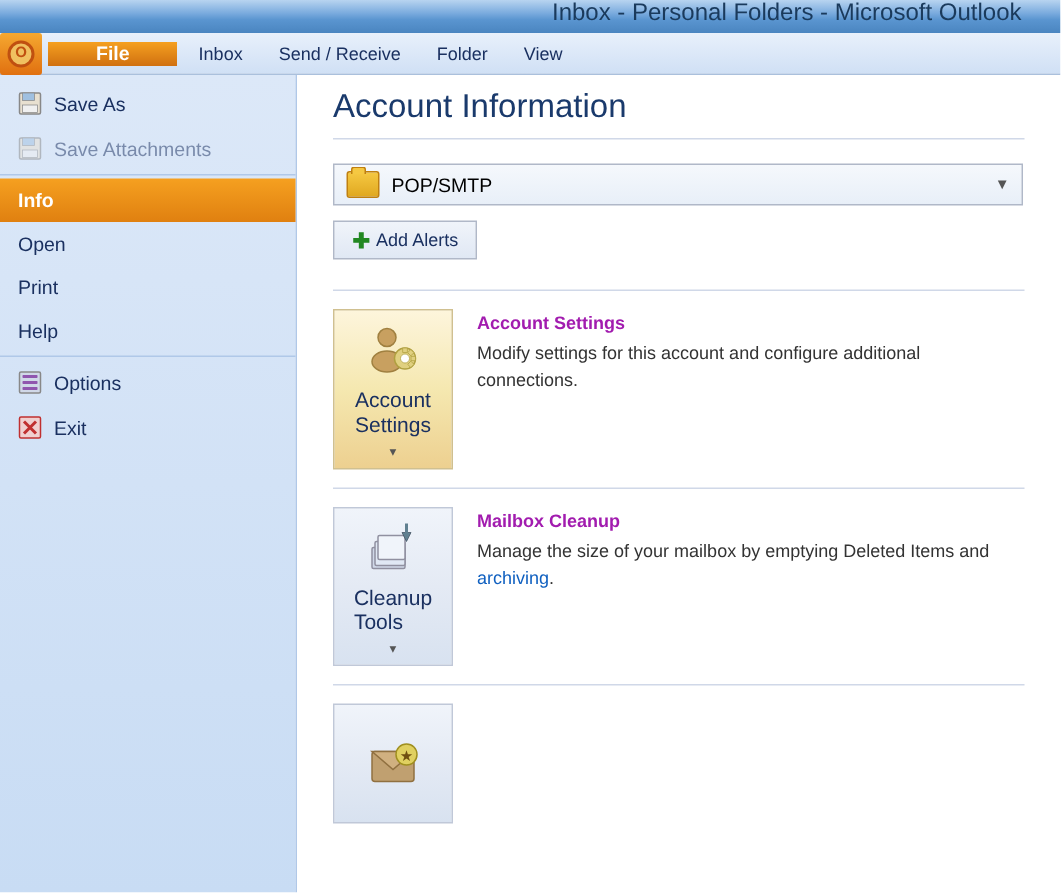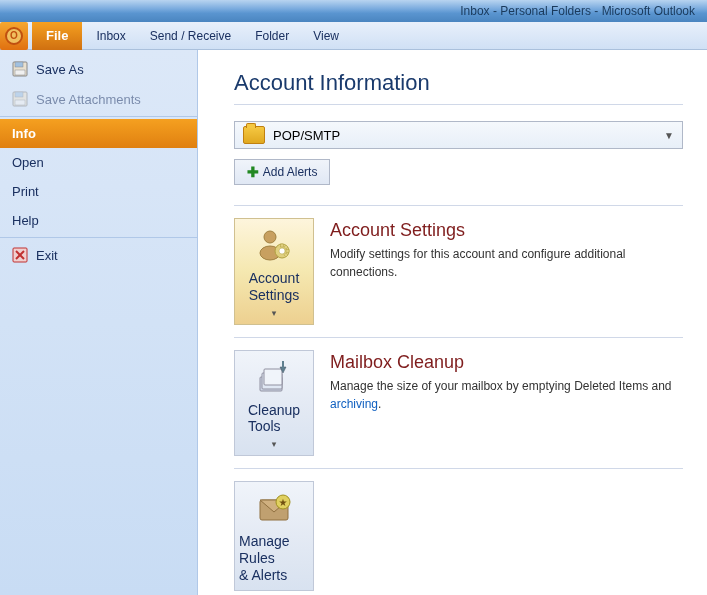--- a/index.html
+++ b/index.html
@@ -3,25 +3,25 @@
   <meta charset="utf-8">
   <style>
     * { margin: 0; padding: 0; box-sizing: border-box; }
     body { width: 707px; height: 595px; font-family: 'Segoe UI', Arial, sans-serif; font-size: 13px; background: #fff; overflow: hidden; }
 
     
     .title-bar {
       background: linear-gradient(to bottom, #b8d4f0 0%, #7aabde 40%, #5a95d0 60%, #4a85c0 100%);
       height: 22px;
       display: flex;
-      align-items: center;
+      align-items: flex-start;
       justify-content: flex-end;
-      padding-right: 12px;
+      padding-right: 26px;
       color: #1a3a5c;
-      font-size: 12px;
+      font-size: 16px;
       font-weight: normal;
     }
 
     
     .menu-bar {
       background: linear-gradient(to bottom, #e8f0fb 0%, #d0e0f5 100%);
       height: 28px;
       display: flex;
       align-items: center;
       border-bottom: 1px solid #aac0dc;
@@ -46,22 +46,22 @@
       display: flex;
       align-items: center;
       justify-content: center;
       color: #c05010;
       font-size: 10px;
       font-weight: bold;
     }
     .file-tab {
       background: linear-gradient(to bottom, #f5a020 0%, #d07010 100%);
       color: white;
-      padding: 4px 14px;
-      height: 28px;
+      padding: 4px 32px;
+      height: 16px;
       display: flex;
       align-items: center;
       font-size: 13px;
       font-weight: 600;
       cursor: pointer;
       margin-right: 2px;
     }
     .menu-item {
       padding: 4px 12px;
       height: 28px;
@@ -108,24 +108,23 @@
     }
     .sidebar-divider {
       height: 1px;
       background: #b0c8e8;
       margin: 2px 0;
     }
 
     
     .content {
       flex: 1;
-      padding: 20px 24px;
+      padding: 8px 24px;
       background: #fff;
       overflow-y: auto;
-      margin-left: 12px;
     }
     .page-title {
       font-size: 22px;
       font-weight: 300;
       color: #1a3a6c;
       margin-bottom: 16px;
       border-bottom: 1px solid #d0d8e8;
       padding-bottom: 8px;
     }
 
@@ -221,23 +220,23 @@
     }
     .btn-chevron {
       font-size: 9px;
       color: #555;
     }
     .section-text {
       flex: 1;
       padding-top: 2px;
     }
     .section-title {
-      font-size: 18px;
-      font-weight: 400;
-      color: #7f1d1d;
+      font-size: 12px;
+      font-weight: 700;
+      color: #a21caf;
       margin-bottom: 4px;
     }
     .section-desc {
       font-size: 12px;
       color: #333;
       line-height: 1.5;
     }
     .section-desc a, .link-text {
       color: #1060c0;
       text-decoration: none;
@@ -302,20 +301,29 @@
     <div class="sidebar-item">
       <span>Print</span>
     </div>
 
     <div class="sidebar-item">
       <span>Help</span>
     </div>
 
     <div class="sidebar-divider"></div>
 
+    <div class="sidebar-item">
+      <svg class="sidebar-icon" viewBox="0 0 16 16">
+        <rect x="1" y="1" width="14" height="14" rx="1" fill="#d0d8e8" stroke="#888" stroke-width="1"></rect>
+        <rect x="3" y="3" width="10" height="2" fill="#608" rx="0.5" opacity="0.6"></rect>
+        <rect x="3" y="7" width="10" height="2" fill="#608" rx="0.5" opacity="0.6"></rect>
+        <rect x="3" y="11" width="10" height="2" fill="#608" rx="0.5" opacity="0.6"></rect>
+      </svg>
+      <span>Options</span>
+    </div>
 
     <div class="sidebar-item">
       <svg class="sidebar-icon" viewBox="0 0 16 16">
         <rect x="1" y="1" width="14" height="14" rx="1" fill="#f0d0d0" stroke="#c03030" stroke-width="1"></rect>
         <line x1="4" y1="4" x2="12" y2="12" stroke="#c03030" stroke-width="2"></line>
         <line x1="12" y1="4" x2="4" y2="12" stroke="#c03030" stroke-width="2"></line>
       </svg>
       <span>Exit</span>
     </div>
   </div>
@@ -389,18 +397,17 @@
           <svg viewBox="0 0 36 36" width="36" height="36">
 
             <rect x="4" y="10" width="28" height="20" rx="2" fill="#c0a070" stroke="#907040" stroke-width="1"></rect>
 
             <polygon points="4,10 18,22 32,10" fill="#d0b080" stroke="#907040" stroke-width="1"></polygon>
 
             <circle cx="27" cy="12" r="7" fill="#e0d060" stroke="#a09020" stroke-width="1"></circle>
             <text x="27" y="16" text-anchor="middle" font-size="10" fill="#705010">★</text>
           </svg>
         </div>
-        <span class="section-btn-label">Manage Rules<br>&amp; Alerts</span>
       </div>
     </div>
 
   </div>
 </div>
 
 </body></html>

